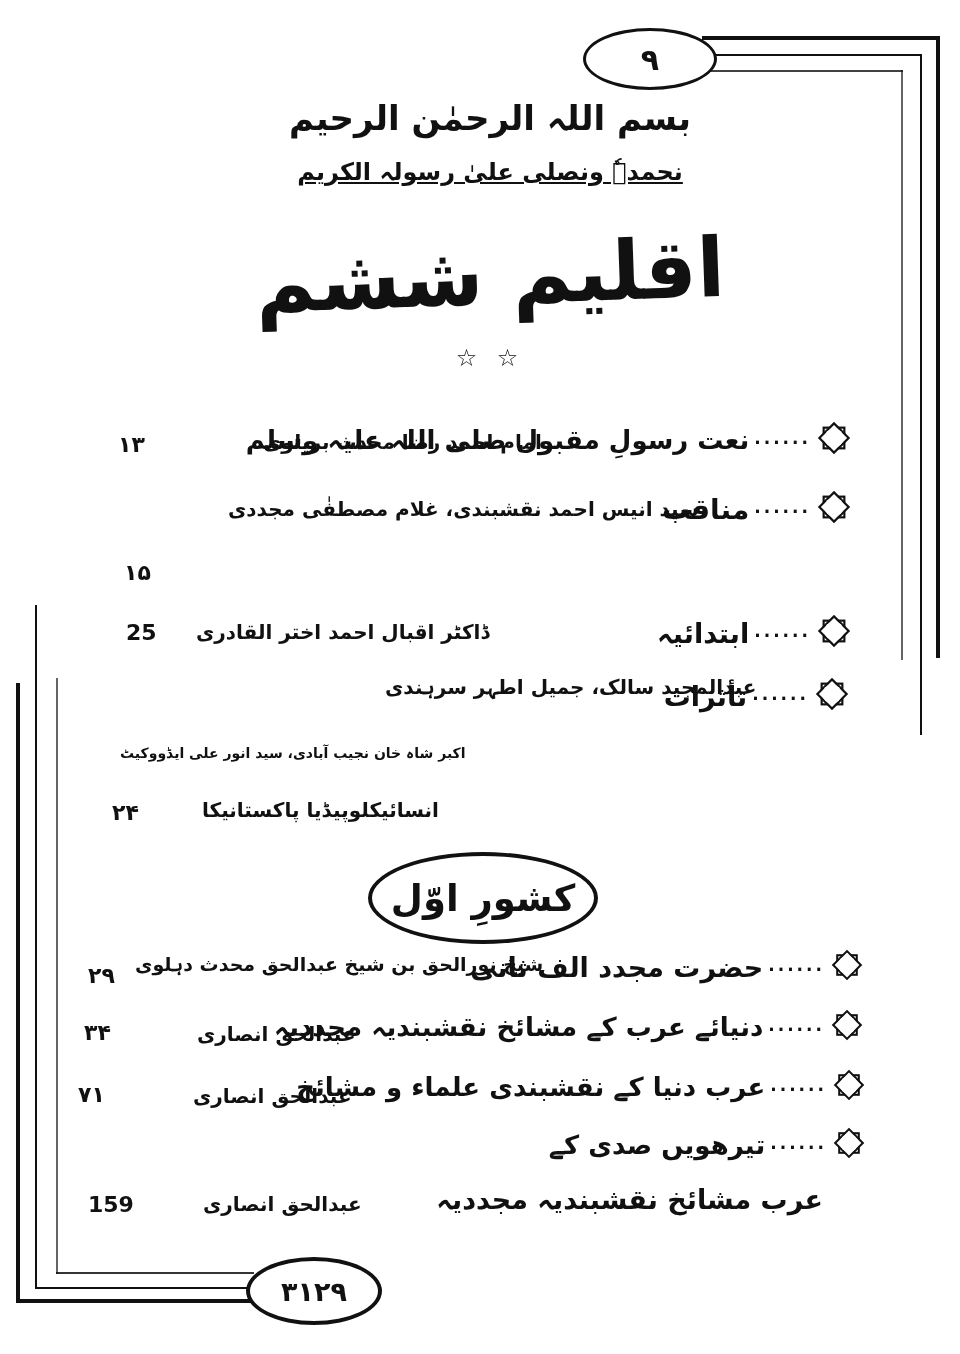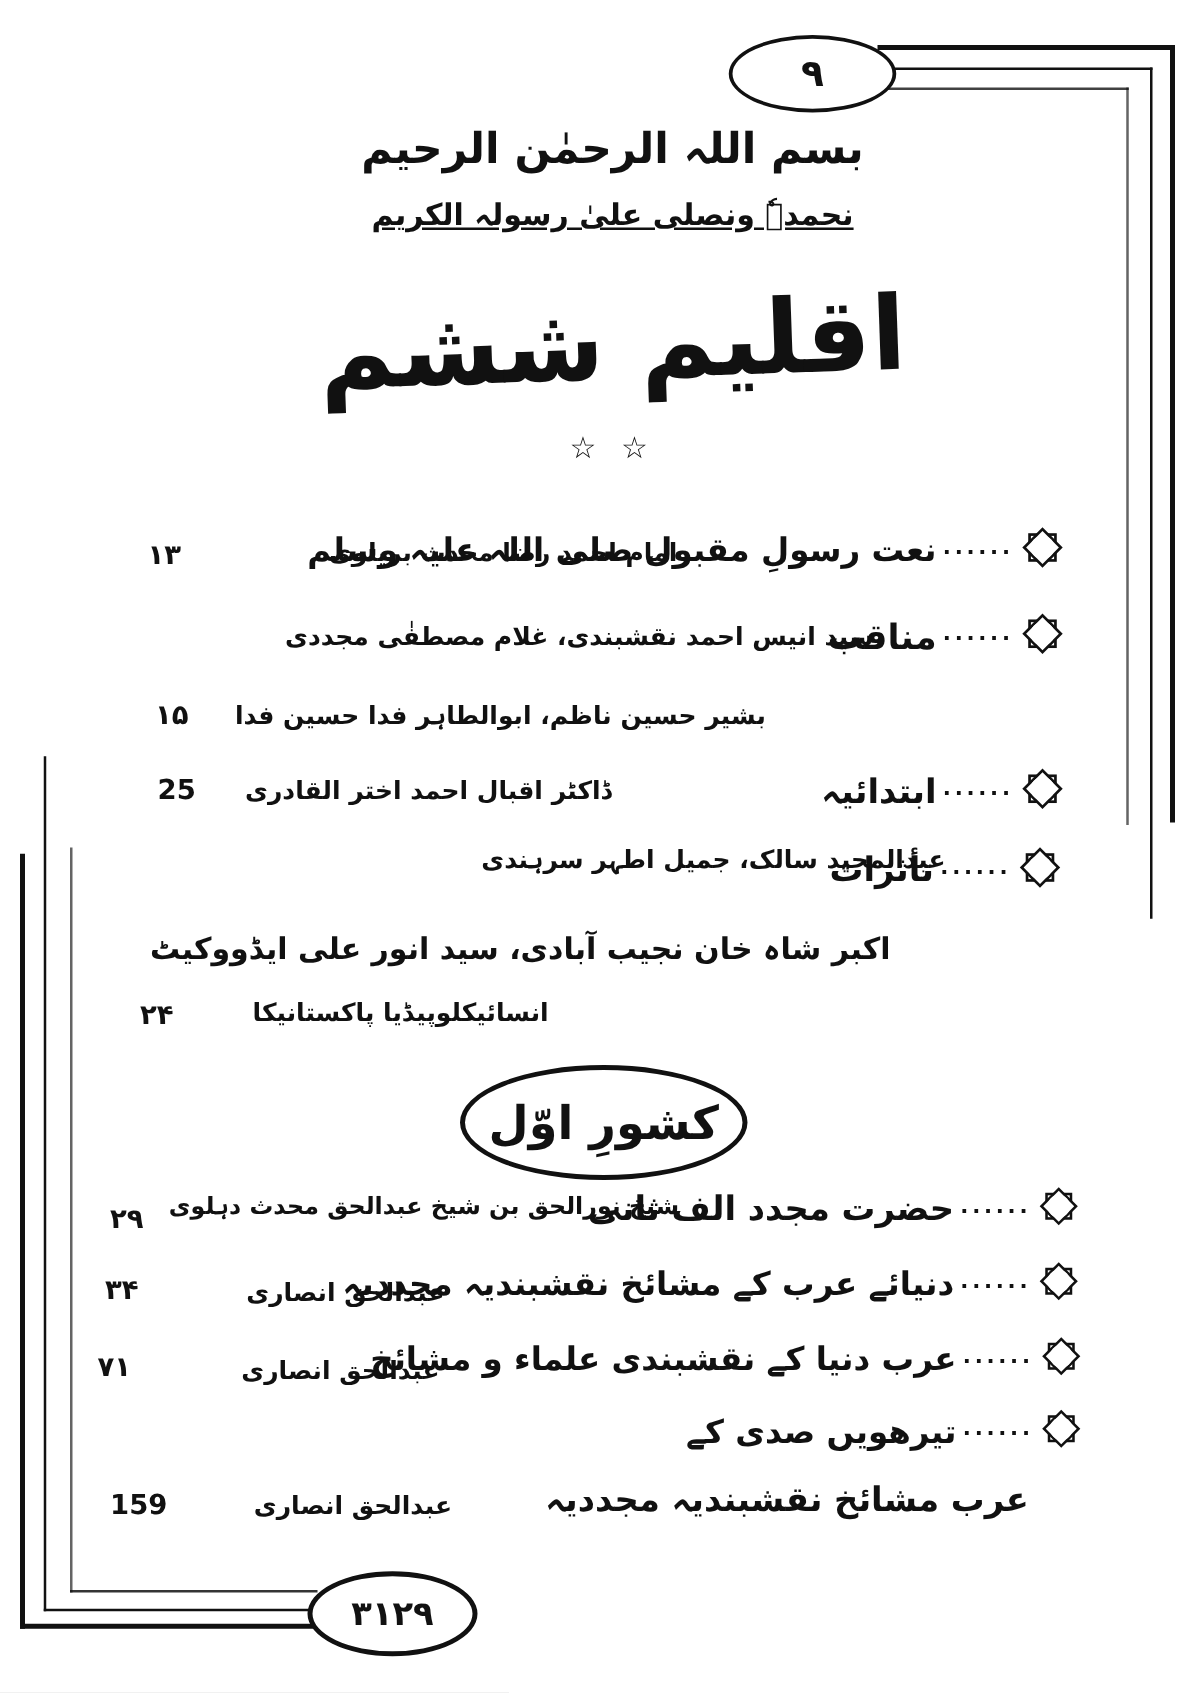--- a/index.html
+++ b/index.html
@@ -115,24 +115,23 @@
           </g>
           <circle cx="20" cy="20" r="10.5" fill="#fff"></circle>
         </svg>
     </span>
     <span class="dots">......</span>
     <span class="toc-title" style="font-size:27px;">تأثرات</span>
   </div>
 
   <div class="author" style="left:263px;top:430px;">امام احمد رضا محدث بریلوی</div>
   <div class="author" style="left:228px;top:497px;">سید انیس احمد نقشبندی، غلام مصطفٰی مجددی</div>
-  <div class="author" style="left:188px;top:560px;">بشیر حسین ناظم، ابوالطاہر فدا حسین فدا</div>
   <div class="author" style="left:385px;top:675px;">عبدالمجید سالک، جمیل اطہر سرہندی</div>
   <div class="author" style="left:196px;top:620px;">ڈاکٹر اقبال احمد اختر القادری</div>
-  <div class="author" style="left:120px;top:745px;font-size:24px;">اکبر شاہ خان نجیب آبادی، سید انور علی ایڈووکیٹ</div>
+  <div class="author" style="left:120px;top:745px;font-size:14px;">اکبر شاہ خان نجیب آبادی، سید انور علی ایڈووکیٹ</div>
   <div class="author" style="left:202px;top:798px;">انسائیکلوپیڈیا پاکستانیکا</div>
 
   <div class="pageno" style="left:118px;top:432px;">۱۳</div>
   <div class="pageno" style="left:124px;top:560px;">۱۵</div>
   <div class="pageno" style="left:126px;top:620px;">25</div>
   <div class="pageno" style="left:112px;top:800px;">۲۴</div>
 
   <div class="oval" style="left:368px;top:852px;width:222px;height:84px;border-width:4px;">
     <span class="urdu" style="font-size:37px;">کشورِ اوّل</span>
   </div>

